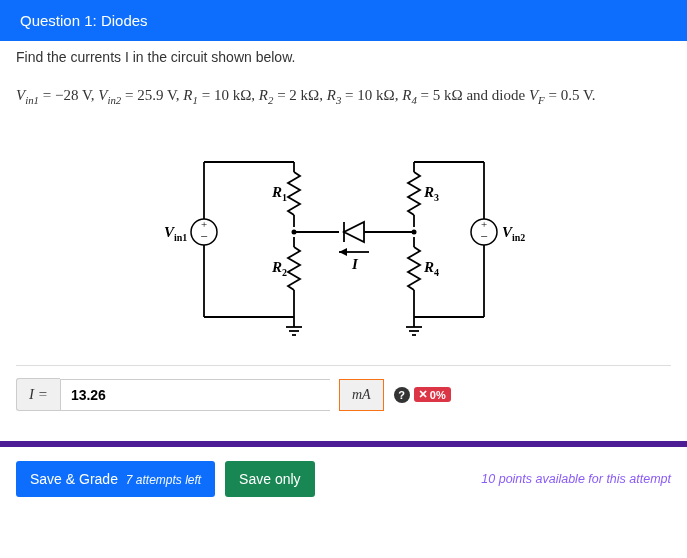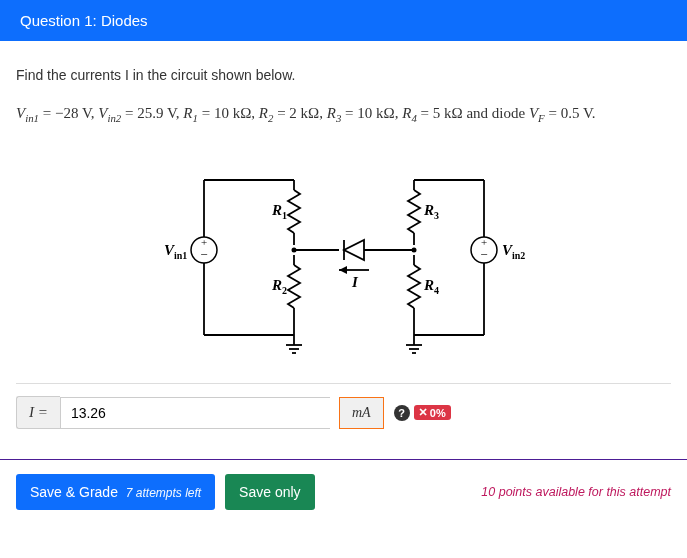--- a/index.html
+++ b/index.html
@@ -1,38 +1,38 @@
 <!DOCTYPE html>
 <html><head>
   <meta charset="utf-8">
   <style>
     * { box-sizing: border-box; margin: 0; padding: 0; }
     body { font-family: -apple-system, BlinkMacSystemFont, "Segoe UI", Arial, sans-serif; font-size: 14px; color: #333; background: #fff; width: 687px; }
     .question-header { background: #0d6efd; color: #fff; padding: 12px 20px; font-size: 15px; }
-    .content { padding: 26px 16px 10px 16px; }
+    .content { padding: 8px 16px 10px 16px; }
     .prompt-text { margin-bottom: 18px; font-size: 14px; }
     .assume-text { margin-bottom: 14px; font-size: 14px; }
     .equation-line { font-family: "Cambria Math", "STIX", "Times New Roman", serif; font-size: 15px; margin-bottom: 18px; line-height: 1.6; white-space: nowrap; }
     .equation-line i { font-style: italic; }
     .sub { font-size: 0.72em; vertical-align: sub; font-style: italic; }
     .circuit-box { display: flex; justify-content: center; margin: 10px 0 18px 0; }
     .hr { border: none; border-top: 1px solid #ddd; margin: 8px 0 12px 0; }
     .answer-row { display: flex; align-items: center; gap: 0; margin: 12px 0 20px 0; }
     .ivar { font-family: "Cambria Math","Times New Roman",serif; font-style: italic; font-size: 15px; background: #f0f0f0; border: 1px solid #ccc; border-right: none; padding: 7px 12px; border-radius: 3px 0 0 3px; }
-    .answer-input { border: 1px solid #ccc; border-right: none; padding: 7px 10px; width: 270px; font-size: 14px; outline: none; }
+    .answer-input { border: 1px solid #ccc; border-right: none; padding: 7px 10px; width: 270px; font-size: 14px; outline: none; font-weight: bold; }
     .unit-box { font-family: "Cambria Math","Times New Roman",serif; font-style: italic; border: 1px solid #f97316; background: #f0f0f0; padding: 7px 12px; font-size: 14px; margin-left: 9px; }
     .feedback { display: inline-flex; align-items: center; gap: 4px; margin-left: 10px; }
     .qmark { display:inline-flex; align-items:center; justify-content:center; width:16px; height:16px; border-radius:50%; background:#333; color:#fff; font-size:11px; font-weight:bold; }
     .badge-wrong { display:inline-flex; align-items:center; gap:2px; background:#dc3545; color:#fff; font-size:11px; font-weight:600; padding:1px 5px; border-radius:3px; }
-    .footer { display:flex; align-items:center; justify-content:space-between; padding: 14px 16px 16px 16px; border-top: 1px solid #4c1d95; }
+    .footer { display:flex; align-items:center; justify-content:space-between; padding: 14px 16px 16px 16px; border-top: 6px solid #4c1d95; }
     .btn { border:none; cursor:pointer; font-size:14px; padding: 10px 14px; border-radius:3px; }
     .btn-primary { background:#0d6efd; color:#fff; }
     .btn-primary .attempts { font-style: italic; font-size: 12px; opacity: 0.95; margin-left: 4px;}
     .btn-secondary { background:#198754; color:#fff; margin-left:6px; }
-    .footer-right { text-align:right; font-style: italic; color:#be185d; font-size: 12.5px; line-height: 1.4;}
+    .footer-right { text-align:right; font-style: italic; color:#8b5cf6; font-size: 12.5px; line-height: 1.4;}
   </style>
 </head>
 <body>
 
 <div class="question-header">
   <span>Question 1: Diodes</span>
 </div>
 
 <div class="content">
   <p class="prompt-text">Find the currents I in the circuit shown below.</p>

